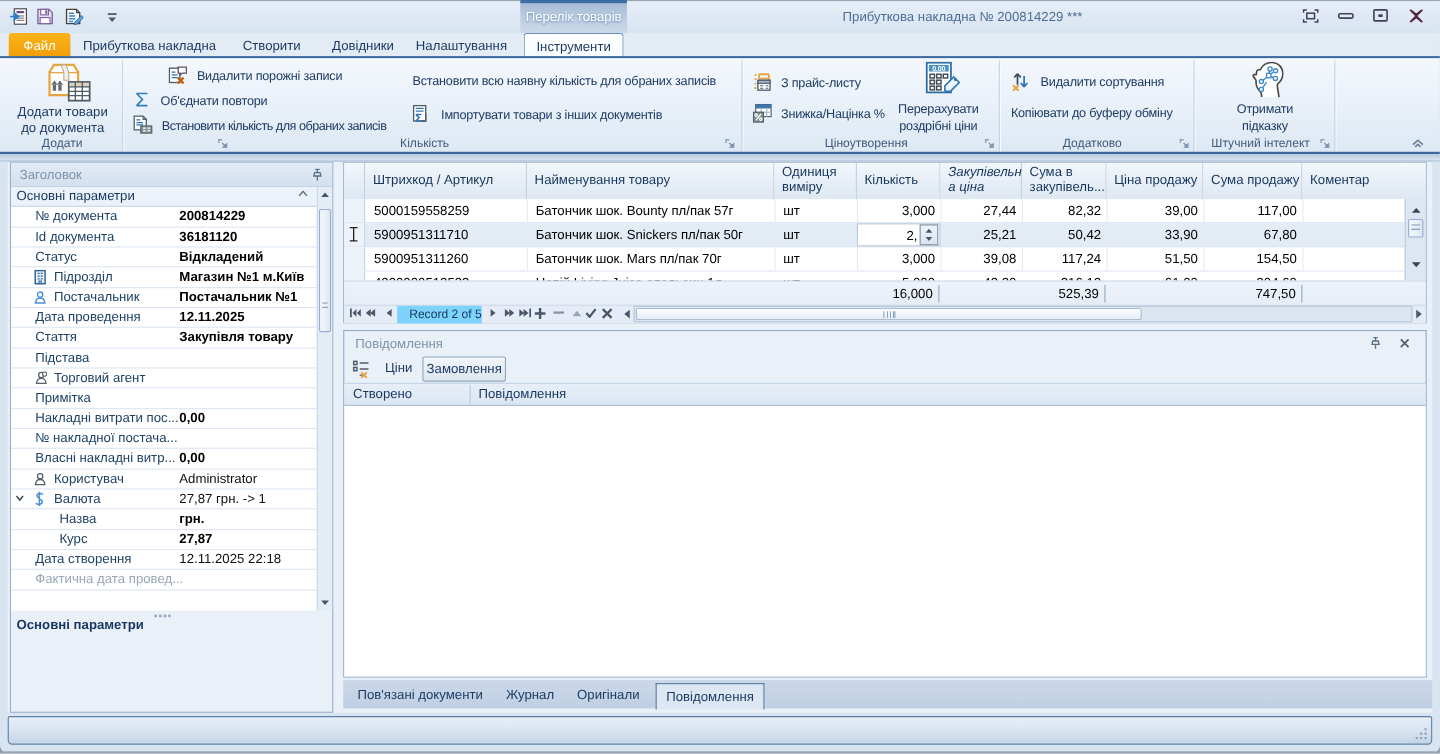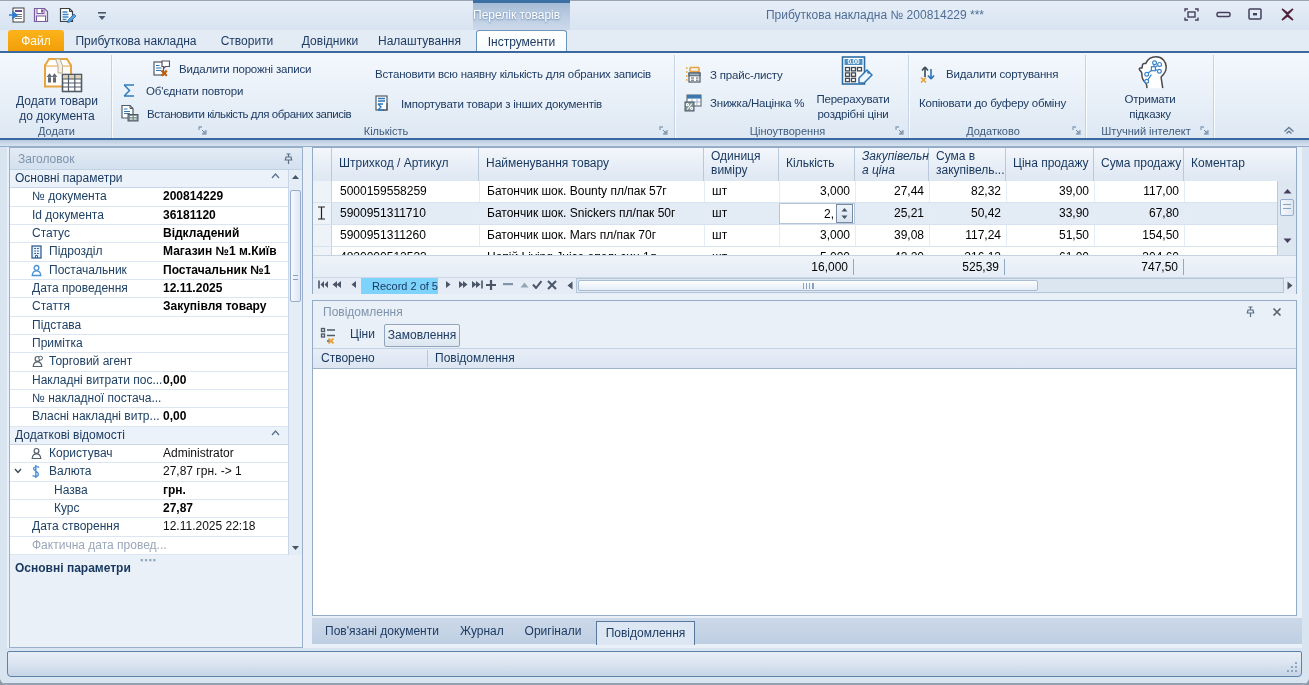--- a/index.html
+++ b/index.html
@@ -109,21 +109,21 @@
       </svg>
     <svg width="15" height="13" style="position:absolute;left:68px;top:0;" viewBox="0 0 15 13">
         <rect x="1" y="1" width="12" height="10" rx="1" fill="none" stroke="#453f5c" stroke-width="1.5"></rect>
         <rect x="5" y="5" width="4" height="2.4" fill="#453f5c"></rect>
       </svg>
     <svg width="15" height="13" style="position:absolute;left:100px;top:0;" viewBox="0 0 15 13">
         <path d="M2 1l5.5 4.2L13 1M2 12l5.5-4.2L13 12M2 1l11 11M13 1l-11 11" stroke="#50233a" stroke-width="1.6" fill="none"></path>
       </svg>
   </div>
   <div class="ab" id="ctx" style="left:473px;top:0;width:97px;height:30px;background:linear-gradient(#a5bbd5,#bccde2 50%,#ccd9ea);border-top:3px solid #3c6fa3;box-sizing:border-box;">
-      <div style="margin-top:5px;text-align:left;font-size:12px;color:#fff;text-shadow:0 1px 2px #5e82ab;">Перелік товарів</div>
+      <div style="margin-top:5px;text-align:center;font-size:12px;color:#fff;text-shadow:0 1px 2px #5e82ab;">Перелік товарів</div>
     </div>
   <div class="ab" id="tabrow">
     <div class="rtab" style="left:8px;width:56px;background:linear-gradient(#fcb31b,#f19d06);border-radius:3px 3px 0 0;color:#fff;">Файл</div>
     <div class="rtab" style="left:75px;width:122px;">Прибуткова накладна</div>
     <div class="rtab" style="left:212px;width:70px;">Створити</div>
     <div class="rtab" style="left:296px;width:68px;">Довідники</div>
     <div class="rtab" style="left:378px;width:82px;">Налаштування</div>
     <div class="rtab" style="left:476px;width:91px;background:#fff;border:1px solid #6f94bc;border-bottom:none;border-radius:3px 3px 0 0;box-sizing:border-box;background:linear-gradient(#ffffff,#f6fafd) !important;">Інструменти</div>
   </div>
   <div class="ab" id="blueline"></div>
@@ -325,47 +325,41 @@
             <span class="val">12.11.2025</span>
           </div>
         <div class="prow">
             <span class="lbl">Стаття</span>
             <span class="val">Закупівля товару</span>
           </div>
         <div class="prow">
             <span class="lbl">Підстава</span>
           </div>
         <div class="prow">
-            <span class="lbl">Примітка</span>
-          </div>
-        <div class="prow">
             <svg class="ab" style="left:22px;top:2px;" width="11" height="13" viewBox="0 0 11 12">
               <g stroke="#55606c" stroke-width="1.2">
                 <use href="#person"></use>
               </g>
               <circle cx="8.6" cy="2.6" r="1.9" fill="#fff" stroke="#55606c"></circle>
             </svg>
             <span class="lbl" style="left:39px;">Торговий агент</span>
           </div>
         <div class="prow">
+            <span class="lbl">Примітка</span>
+          </div>
+        <div class="prow">
             <span class="lbl">Накладні витрати пос...</span>
             <span class="val">0,00</span>
           </div>
         <div class="prow">
             <span class="lbl">№ накладної постача...</span>
           </div>
         <div class="prow">
             <span class="lbl">Власні накладні витр...</span>
             <span class="val">0,00</span>
-          </div>
-        <div class="prow pcat">
-            <span class="lbl ab">Додаткові відомості</span>
-            <svg class="caret" width="9" height="6" viewBox="0 0 9 6">
-              <path d="M1 5l3.5-4L8 5" fill="none" stroke="#5a7390" stroke-width="1.3"></path>
-            </svg>
           </div>
         <div class="prow">
             <svg class="ab" style="left:21px;top:2px;" width="11" height="13" viewBox="0 0 11 12">
               <g stroke="#55606c" stroke-width="1.2">
                 <use href="#person"></use>
               </g>
             </svg>
             <span class="lbl" style="left:39px;">Користувач</span>
             <span class="val vreg">Administrator</span>
           </div>

